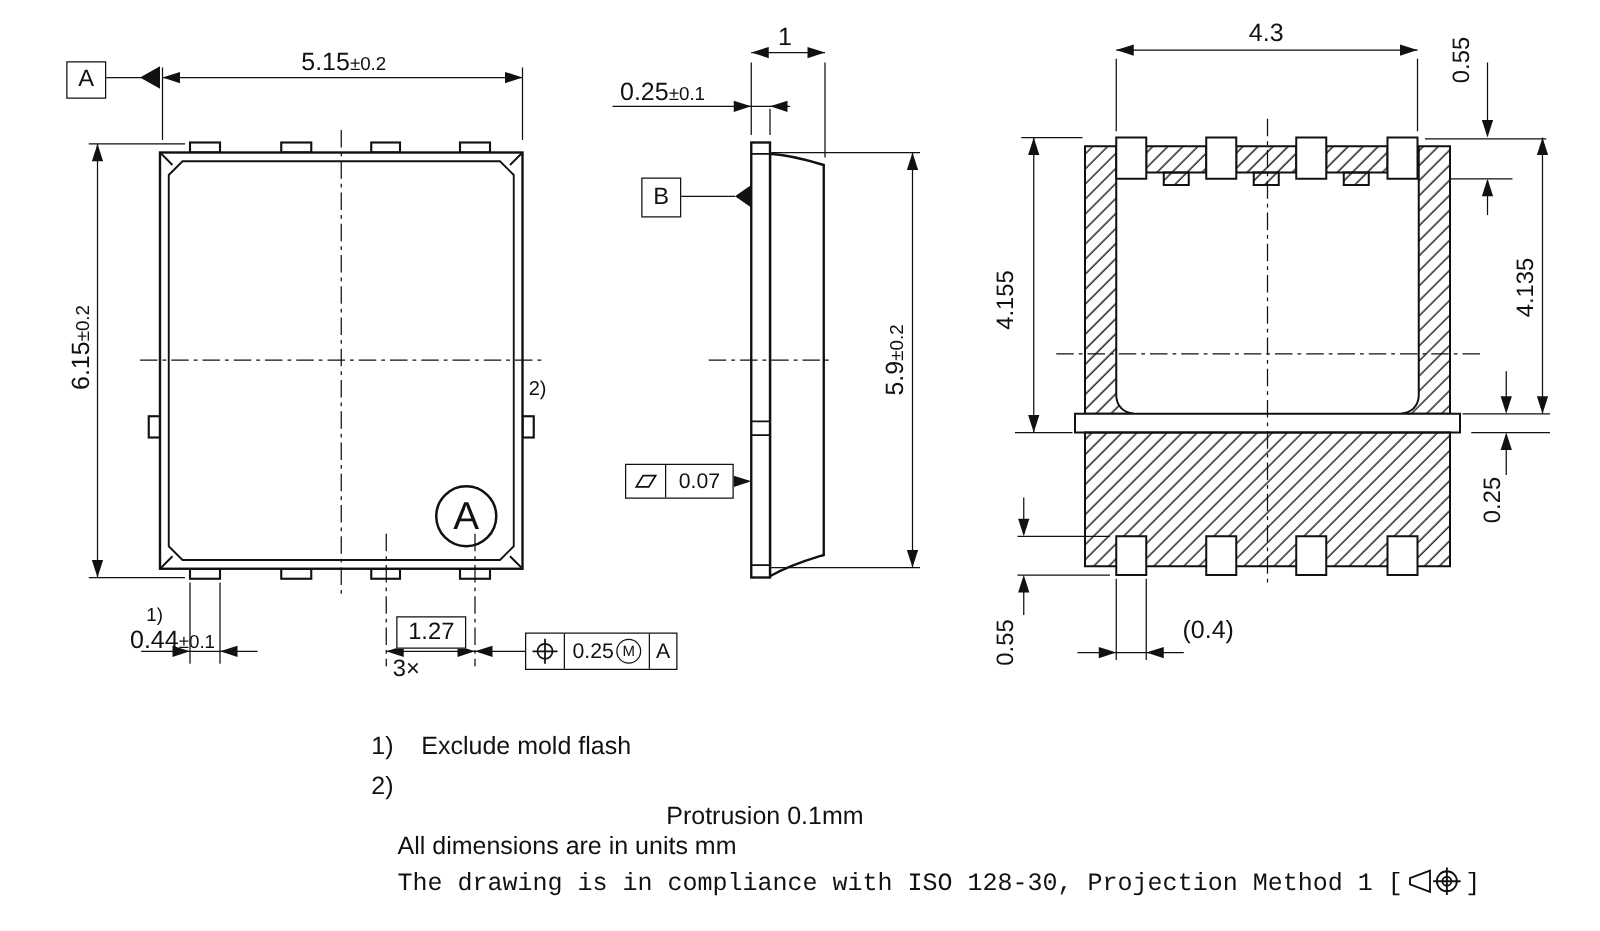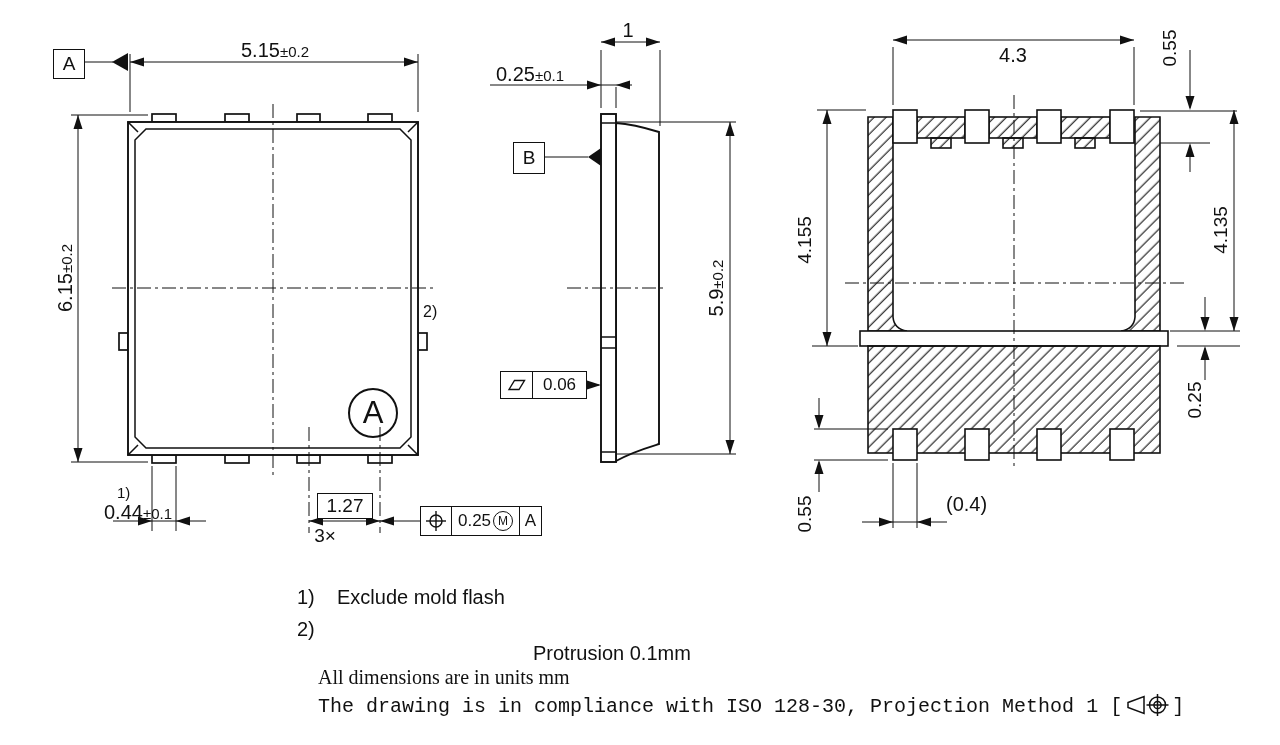--- a/index.html
+++ b/index.html
@@ -206,45 +206,45 @@
   </div>
   <div class="databox" style="left:513px;top:142px;width:30px;height:30px;">
     <span>B</span>
   </div>
   <div class="fcf" style="left:500px;top:371px;height:28px;border-width:1.4px;">
     <span class="cell" style="width:31px;">
       <svg width="24" height="16" viewBox="0 0 24 16">
         <path d="M4,12.5 L9.5,3.5 H19.5 L14,12.5 Z" stroke="#111" stroke-width="1.4" fill="none"></path>
       </svg>
     </span>
-    <span class="cell" style="width:54px;">0.06</span>
+    <span class="cell" style="width:54px;">0.07</span>
   </div>
   <div class="lbl rot" style="left:662px;top:276px;width:110px;height:24px;">
     <span>5.9</span><span class="tol">±0.2</span>
   </div>
 
-  <div class="lbl ctr" style="left:978px;top:16px;width:70px;margin-top:28px;">4.3</div>
+  <div class="lbl ctr" style="left:978px;top:16px;width:70px;">4.3</div>
   <div class="lbl rot" style="left:1142px;top:38px;width:56px;height:20px;font-size:19px;">0.55</div>
   <div class="lbl rot" style="left:770px;top:230px;width:70px;height:20px;font-size:19px;">4.155</div>
   <div class="lbl rot" style="left:1186px;top:220px;width:70px;height:20px;font-size:19px;">4.135</div>
   <div class="lbl rot" style="left:1167px;top:390px;width:56px;height:20px;font-size:19px;">0.25</div>
   <div class="lbl rot" style="left:777px;top:504px;width:56px;height:20px;font-size:19px;">0.55</div>
   <div class="lbl" style="left:946px;top:493px;">(0.4)</div>
 
   <div class="note" style="left:297px;top:586px;">
     <span class="mk">1)</span>
     <span>Exclude mold flash</span>
   </div>
   <div class="note" style="left:297px;top:618px;">
     <span class="mk">2)</span>
   </div>
   <div class="note" style="left:505px;top:642px;margin-left:28px;">
     <span>Protrusion 0.1mm</span>
   </div>
-  <div class="note" style="left:318px;top:666px;font-family:Liberation Serif, serif;">
+  <div class="note" style="left:318px;top:666px;">
     <span>All dimensions are in units mm</span>
   </div>
   <div class="note" style="left:318px;top:692px;display:block;font-family:Liberation Mono, monospace;">
     <span>The drawing is in compliance with ISO 128-30, Projection Method 1 [</span><span class="projicon"><svg width="46" height="26" viewBox="0 0 46 26">
         <g stroke="#111" stroke-width="1.5" fill="none">
           <path d="M4,10.5 L20,4.5 V21.5 L4,15.5 Z"></path>
           <circle cx="33.5" cy="13" r="8"></circle>
           <circle cx="33.5" cy="13" r="3.6"></circle>
           <line x1="22.5" y1="13" x2="44.5" y2="13"></line>
           <line x1="33.5" y1="2" x2="33.5" y2="24"></line>

